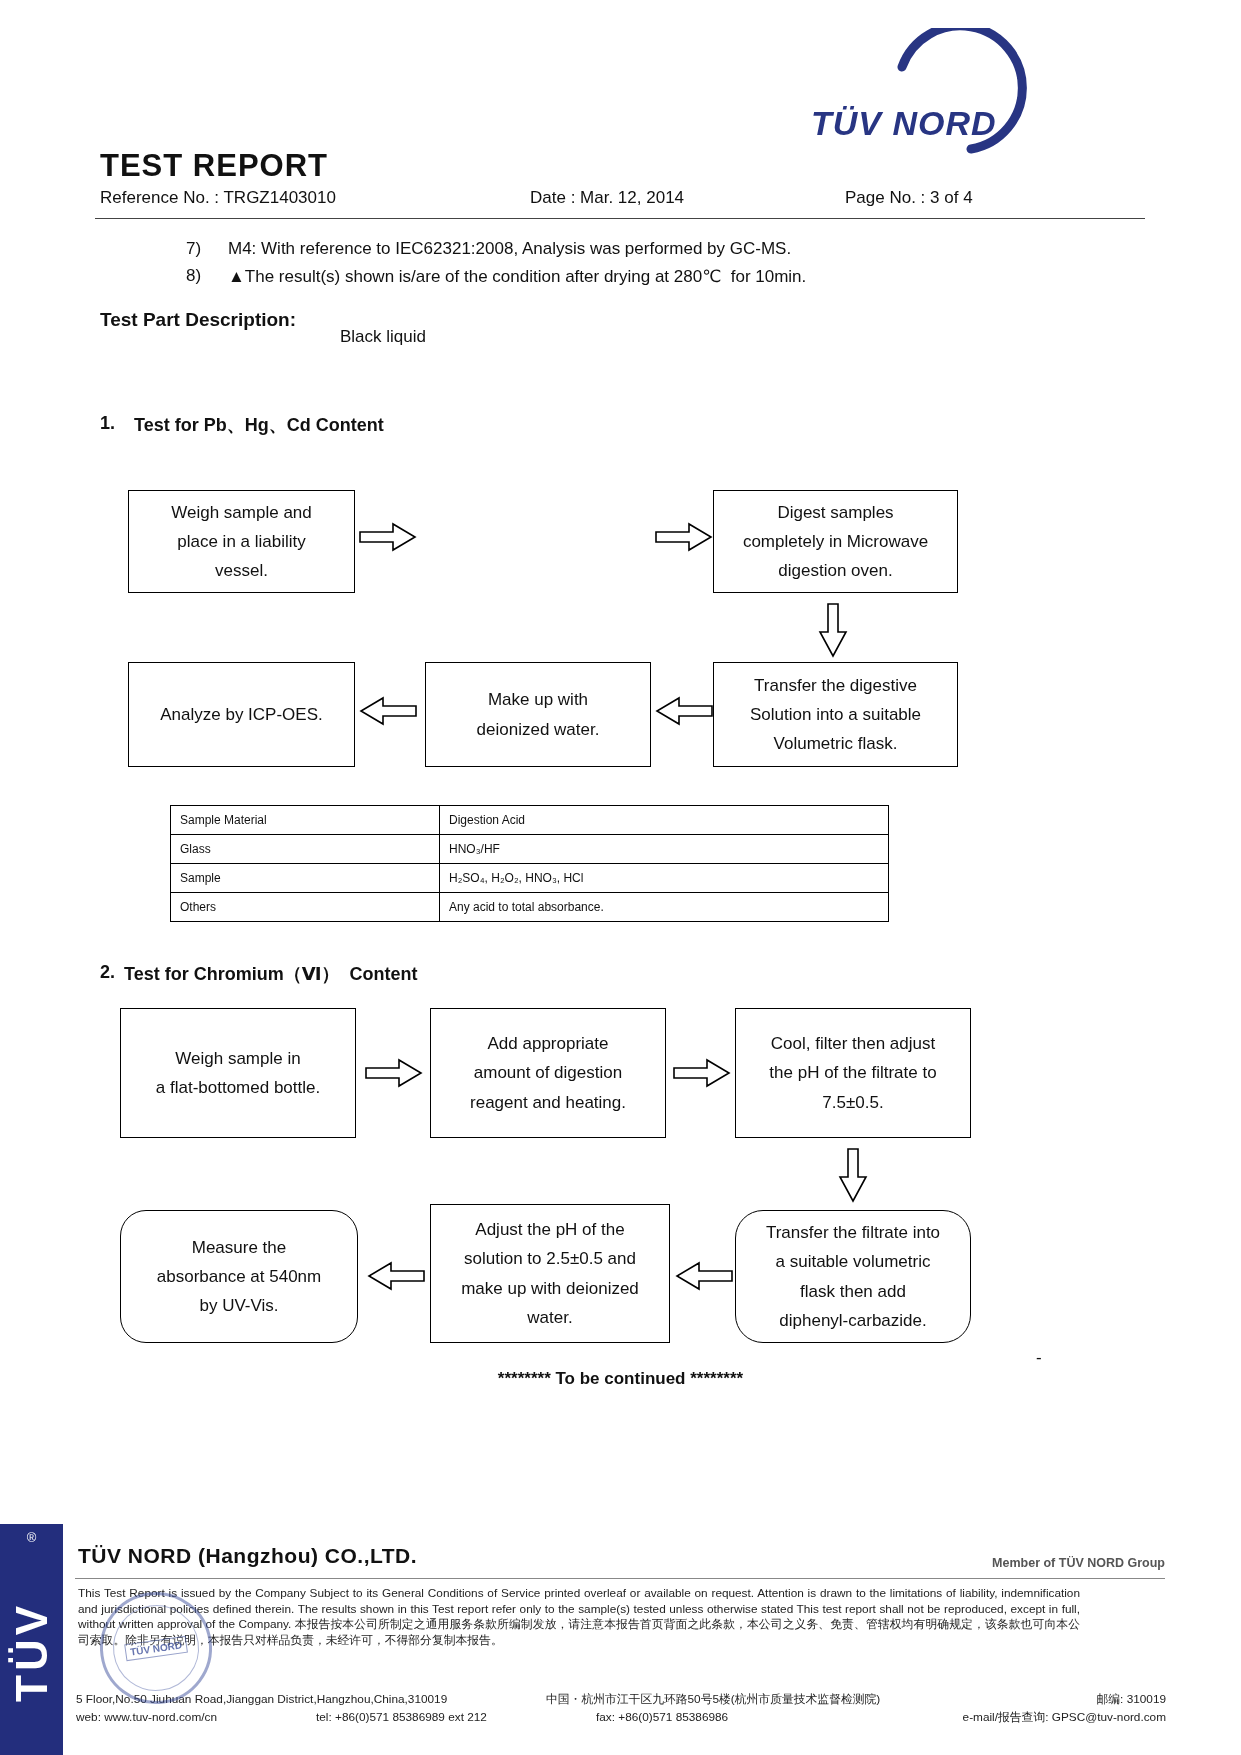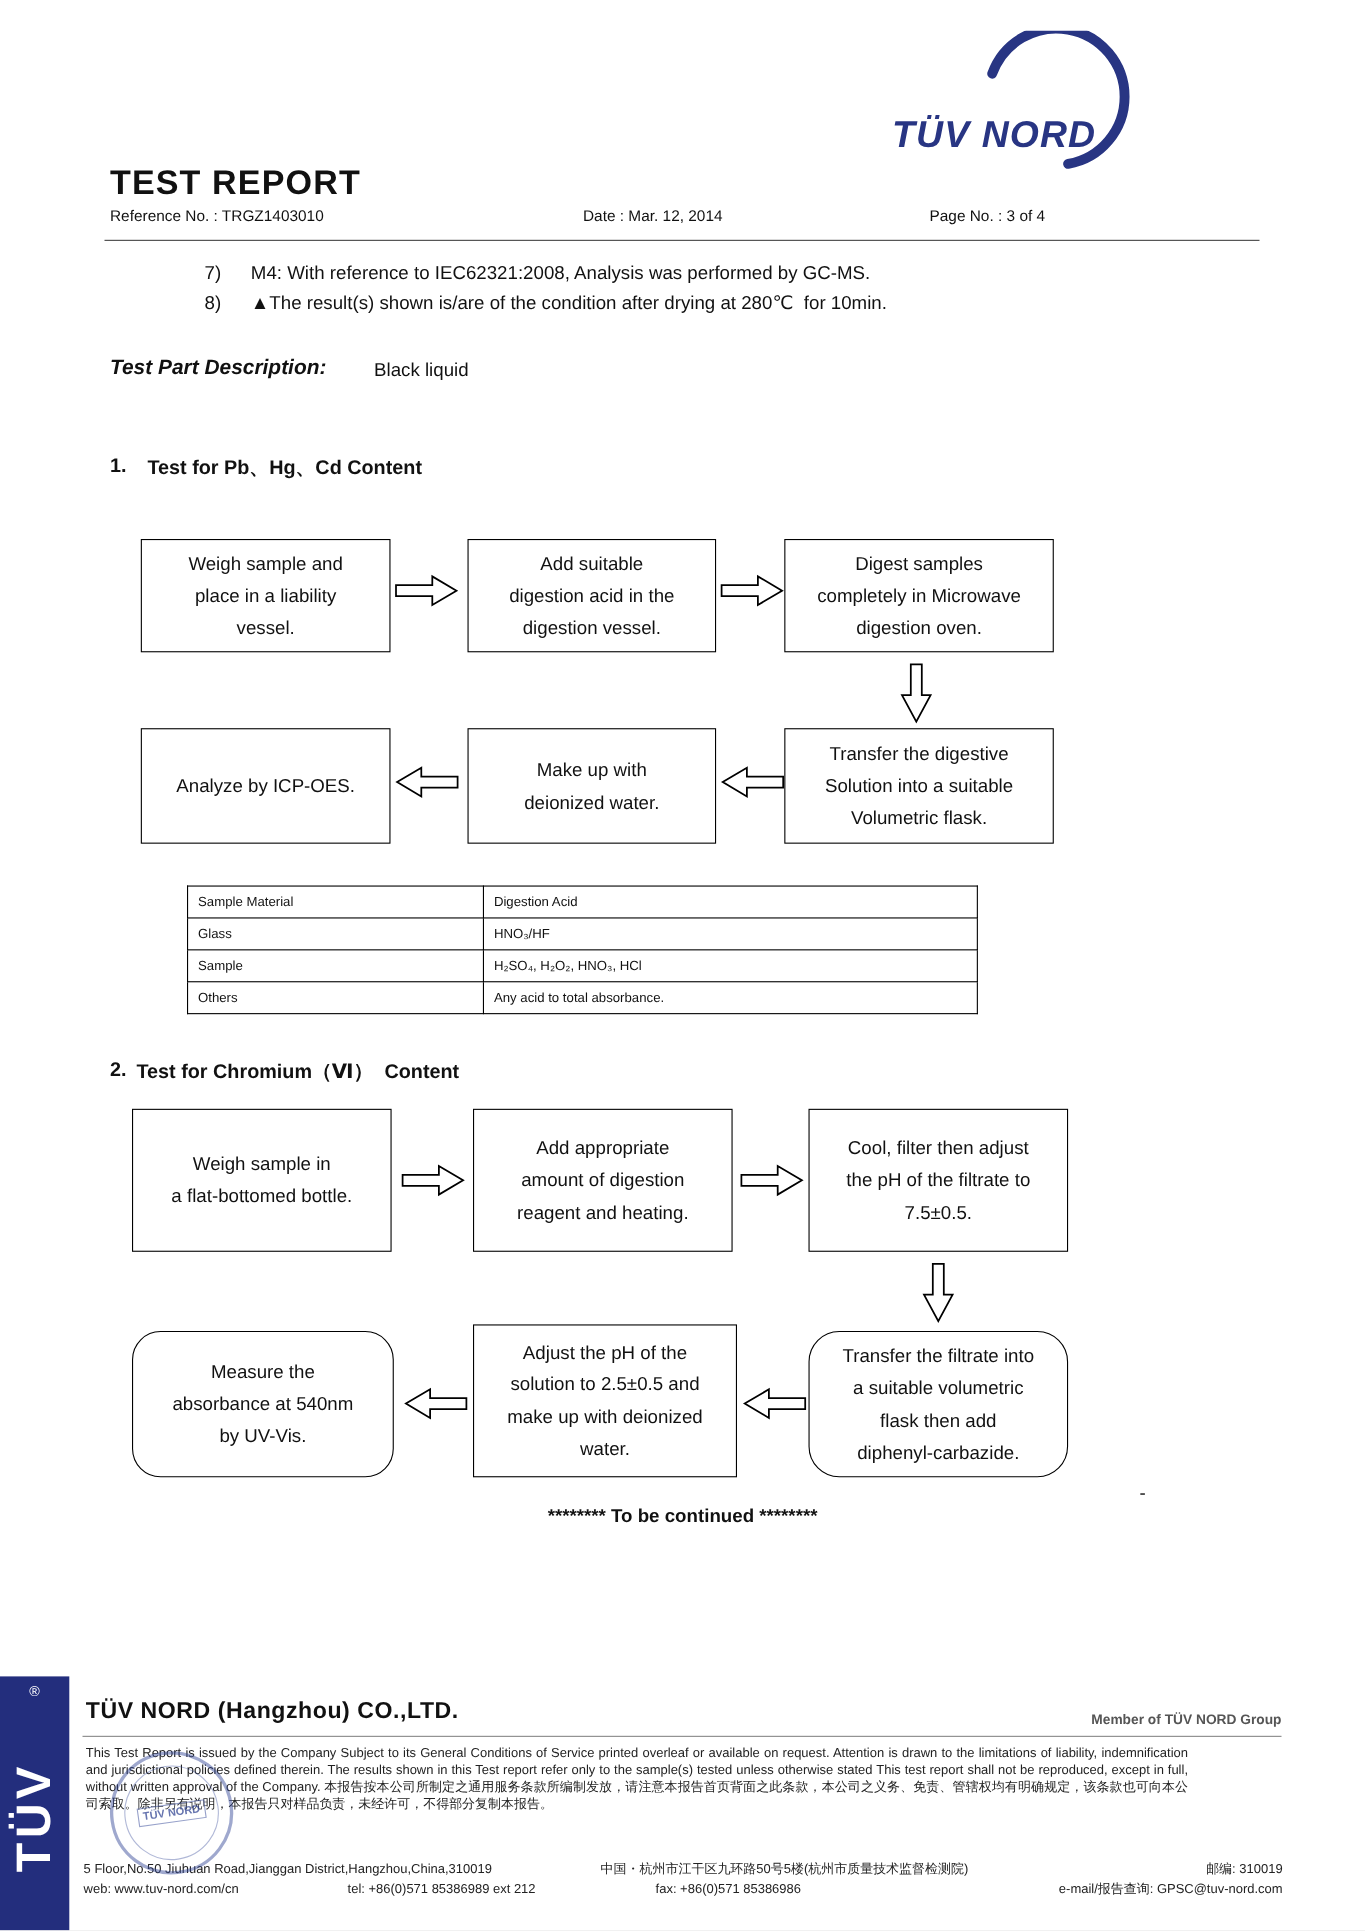--- a/index.html
+++ b/index.html
@@ -1,24 +1,24 @@
 <!DOCTYPE html>
 <html><head>
 <meta charset="utf-8">
 <style>
   html,body{margin:0;padding:0;background:#e8e8e8;}
   .page{position:relative;width:1241px;height:1755px;background:#ffffff;
         font-family:"Liberation Sans","DejaVu Sans",sans-serif;color:#111;overflow:hidden;margin:0 auto;}
   
   .report-title{position:absolute;left:100px;top:148px;font-size:31px;font-weight:bold;letter-spacing:1px;}
-  .info{position:absolute;top:188px;font-size:14px;}
+  .info{position:absolute;top:188px;font-size:17px;}
   .hr-header{position:absolute;left:95px;top:218px;width:1050px;border-top:1.6px solid #444;}
   .note-num{position:absolute;left:186px;font-size:17px;}
   .note-text{position:absolute;left:228px;font-size:17px;white-space:pre-wrap;}
-  .tpd-label{position:absolute;left:100px;top:324px;font-size:19px;font-weight:bold;font-style:italic;}
+  .tpd-label{position:absolute;left:100px;top:309px;font-size:19px;font-weight:bold;}
   .tpd-value{position:absolute;left:340px;top:327px;font-size:17px;}
   .flow-title{position:absolute;left:0;top:383px;width:1241px;text-align:center;font-size:19px;font-weight:bold;letter-spacing:0.5px;}
   .sec-title{position:absolute;font-weight:bold;font-size:18px;white-space:pre-wrap;}
   
   .fc-box{position:absolute;border:1.6px solid #000;background:#fff;box-sizing:border-box;
           display:flex;align-items:center;justify-content:center;text-align:center;
           font-size:17px;line-height:1.72;white-space:pre-line;padding:4px 8px;}
   .arrow{position:absolute;}
   
   .acid-table{position:absolute;left:170px;top:805px;border-collapse:collapse;}
@@ -83,23 +83,20 @@
   <div class="sec-title" style="left:134px;top:413px;">Test for Pb、Hg、Cd Content</div>
 
   <div class="fc-box" style="left:128px;top:490px;width:227px;height:103px;">Weigh sample and
 place in a liability
 vessel.</div>
   <div class="arrow" style="left:358px;top:522px;">
     <svg width="60" height="30" viewBox="0 0 60 30">
         <polygon points="2,10 35,10 35,2 57,15 35,28 35,20 2,20" fill="#fff" stroke="#000" stroke-width="1.6"></polygon>
       </svg>
   </div>
-  <div class="fc-box" style="left:425px;top:490px;width:226px;height:103px;">Add suitable
-digestion acid in the
-digestion vessel.</div>
   <div class="arrow" style="left:654px;top:522px;">
     <svg width="60" height="30" viewBox="0 0 60 30">
         <polygon points="2,10 35,10 35,2 57,15 35,28 35,20 2,20" fill="#fff" stroke="#000" stroke-width="1.6"></polygon>
       </svg>
   </div>
   <div class="fc-box" style="left:713px;top:490px;width:245px;height:103px;">Digest samples
 completely in Microwave
 digestion oven.</div>
 
   <div class="arrow" style="left:818px;top:602px;">

